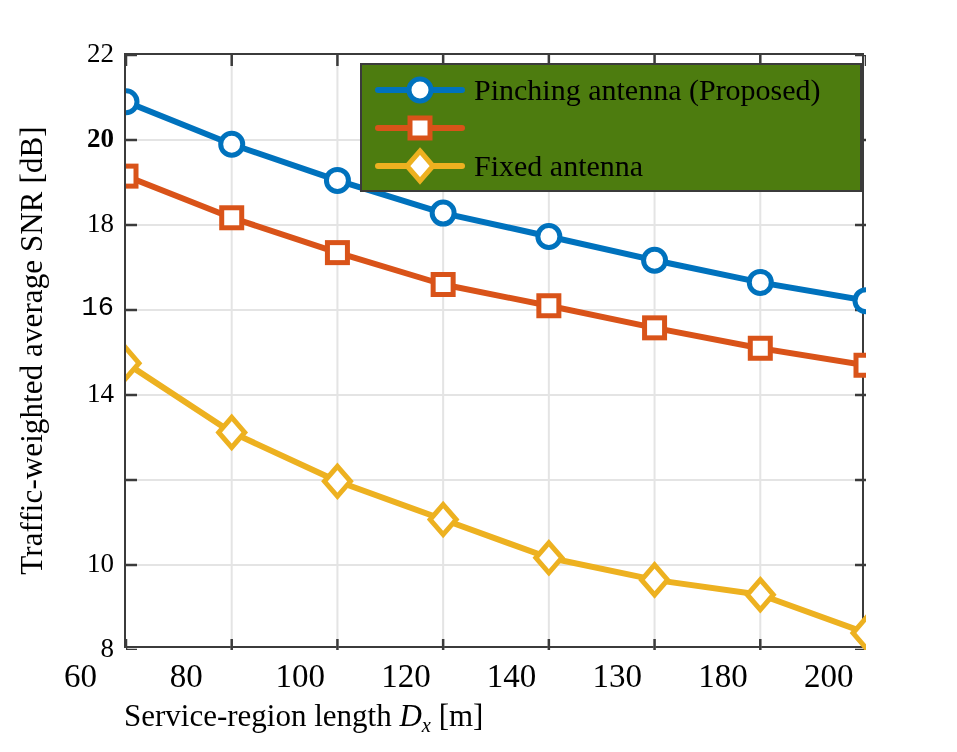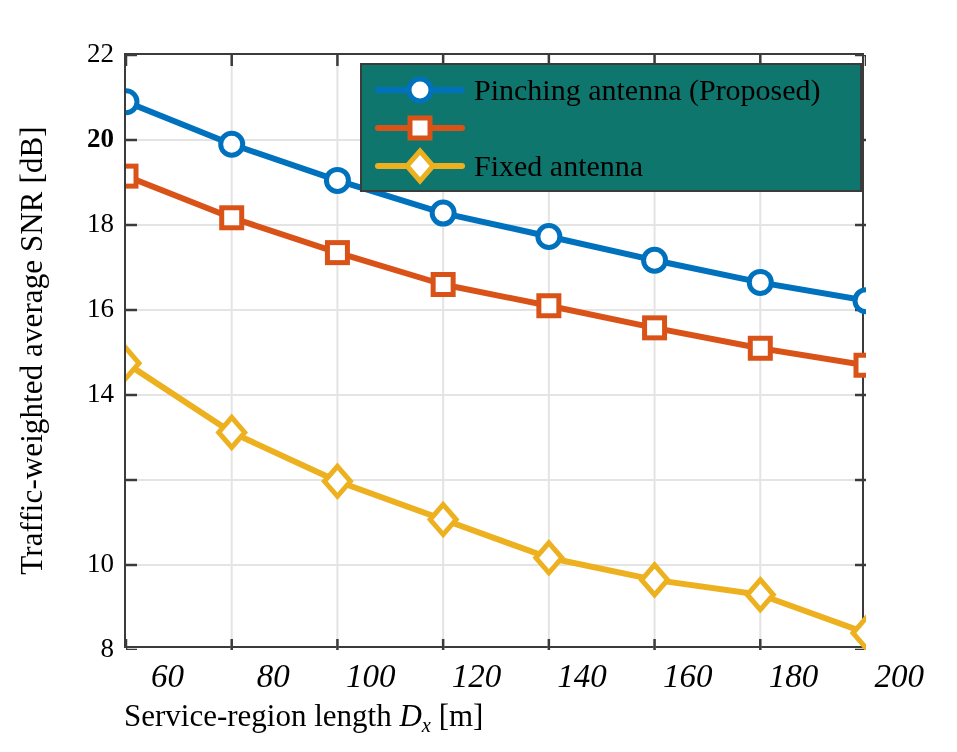--- a/index.html
+++ b/index.html
@@ -101,43 +101,42 @@
     width: 106px;
     height: 595px;
     pointer-events: none;
   }
 
   .xtick-label {
     position: absolute;
     top: 0;
     width: 120px;
     margin-left: -60px;
-    text-align: right;
+    text-align: left;
     font-size: 33px;
     line-height: 1;
     white-space: nowrap;
-    font-style: italic;
   }
   #xtick-layer {
     position: absolute;
     left: 124px;
     top: 660px;
     width: 740px;
     height: 44px;
     pointer-events: none;
   }
 
   
   #legend {
     position: absolute;
     left: 360px;
     top: 63px;
     width: 502px;
     height: 129px;
-    background: #0f766e;
+    background: #4d7c0f;
     border: 2px solid #3b3b3b;
     box-sizing: border-box;
     padding: 6px 10px 6px 12px;
     display: flex;
     flex-direction: column;
     justify-content: space-around;
   }
   .legend-row {
     display: flex;
     align-items: center;
@@ -162,21 +161,21 @@
 <div id="figure">
 
   <div id="ylabel-wrap">
     <div id="ylabel">Traffic-weighted average SNR [dB]</div>
   </div>
 
   <div id="ytick-layer">
       <div class="ytick-label" style="top: 0px;">22</div>
       <div class="ytick-label" style="top: 85px; font-weight: bold;">20</div>
       <div class="ytick-label" style="top: 170px;">18</div>
-      <div class="ytick-label" style="top: 255px;">16</div>
+      <div class="ytick-label" style="top: 255px; font-family: Liberation Mono, monospace;">16</div>
       <div class="ytick-label" style="top: 340px;">14</div>
       <div class="ytick-label" style="top: 510px;">10</div>
       <div class="ytick-label" style="top: 595px;">8</div>
     </div>
 
   <div id="plot-box">
     <svg id="plot-svg" viewBox="0 0 740 595" preserveAspectRatio="none" xmlns="http://www.w3.org/2000/svg">
         <line x1="105.71428571428571" y1="0" x2="105.71428571428571" y2="595" stroke="#e4e4e4" stroke-width="2"></line>
         <line x1="211.42857142857142" y1="0" x2="211.42857142857142" y2="595" stroke="#e4e4e4" stroke-width="2"></line>
         <line x1="317.1428571428571" y1="0" x2="317.1428571428571" y2="595" stroke="#e4e4e4" stroke-width="2"></line>
@@ -298,21 +297,21 @@
         </g>
       </svg>
   </div>
 
   <div id="xtick-layer">
       <div class="xtick-label" style="left: 0px;">60</div>
       <div class="xtick-label" style="left: 105.714px;">80</div>
       <div class="xtick-label" style="left: 211.429px;">100</div>
       <div class="xtick-label" style="left: 317.143px;">120</div>
       <div class="xtick-label" style="left: 422.857px;">140</div>
-      <div class="xtick-label" style="left: 528.571px;">160</div>
+      <div class="xtick-label" style="left: 528.571px;">130</div>
       <div class="xtick-label" style="left: 634.286px;">180</div>
       <div class="xtick-label" style="left: 740px;">200</div>
     </div>
 
   <div id="xlabel">
     <span>Service-region length </span><span class="mathvar">D</span><span class="mathsub">x</span><span> [m]</span>
   </div>
 
   <div id="legend">
       <div class="legend-row">

